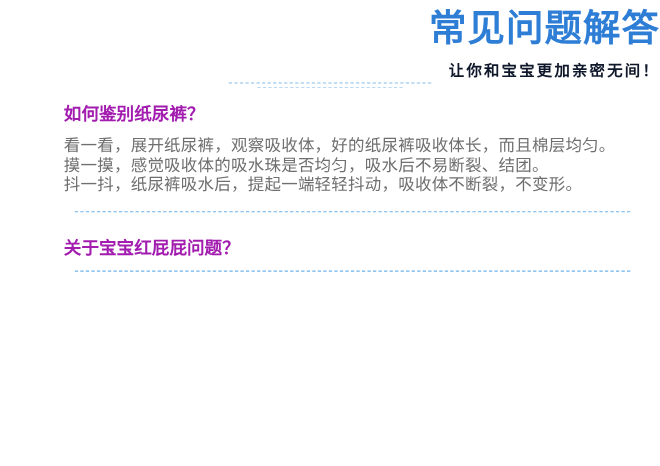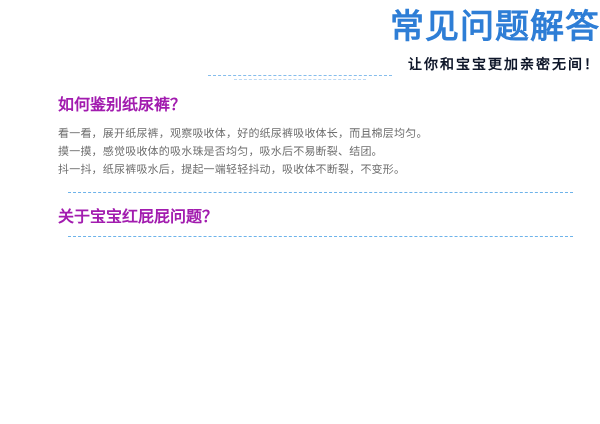--- a/index.html
+++ b/index.html
@@ -41,25 +41,25 @@
     height: 0;
   }
   .sections { padding: 0 27px 0 58px; }
   .section-heading {
     font-size: 16px;
     font-weight: bold;
     color: #a21caf;
     line-height: 20px;
   }
   .sec-1 .section-heading { margin-top: 15px; }
-  .sec-2 .section-heading { margin-top: 14px; }
+  .sec-2 .section-heading { margin-top: 24px; }
   .sec-3 .section-heading { margin-top: 31px; }
   .section-body {
     margin-top: 9px;
-    font-size: 11px;
+    font-size: 15px;
     color: #6f6f6f;
     line-height: 18px;
     white-space: pre-line;
     letter-spacing: 0.2px;
   }
   .separator {
     border-top: 1px dashed #6db3ea;
     height: 0;
     margin-left: 10px;
   }

